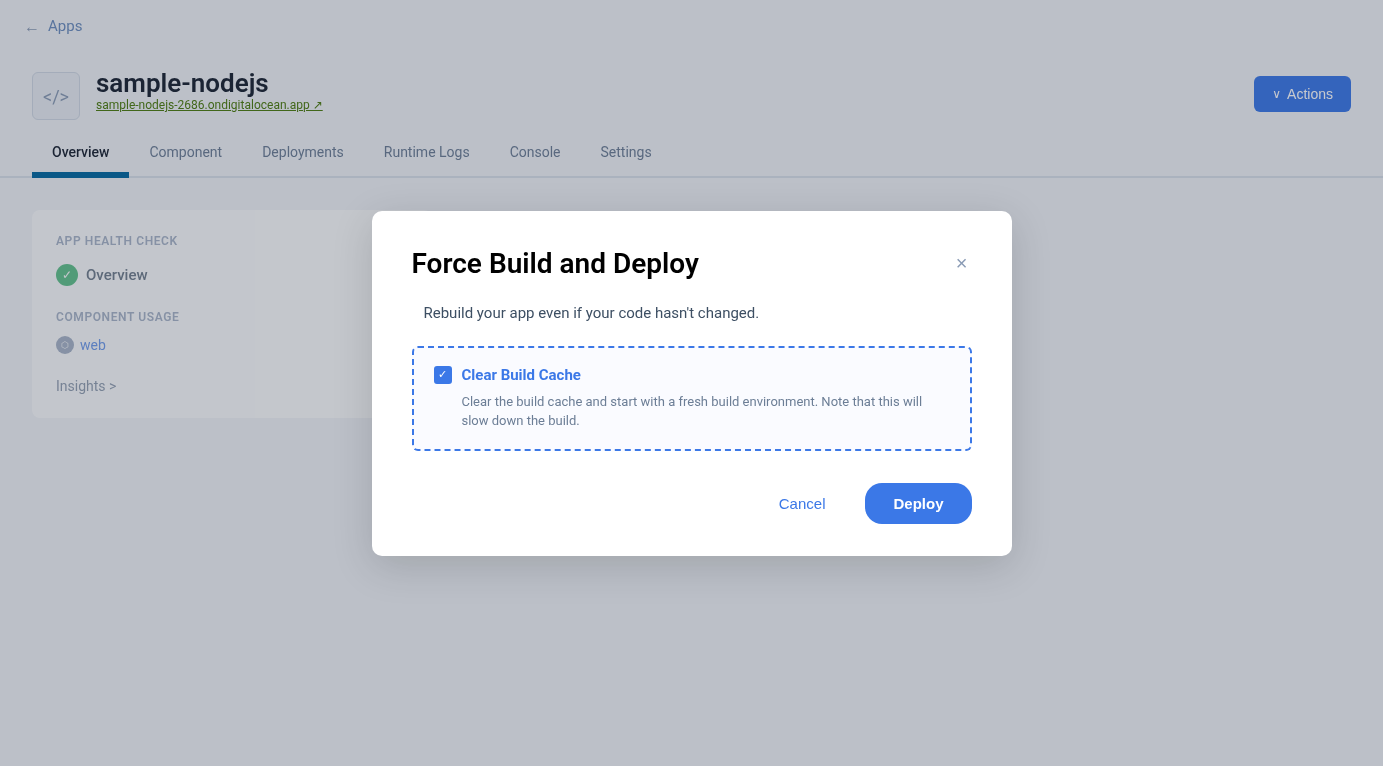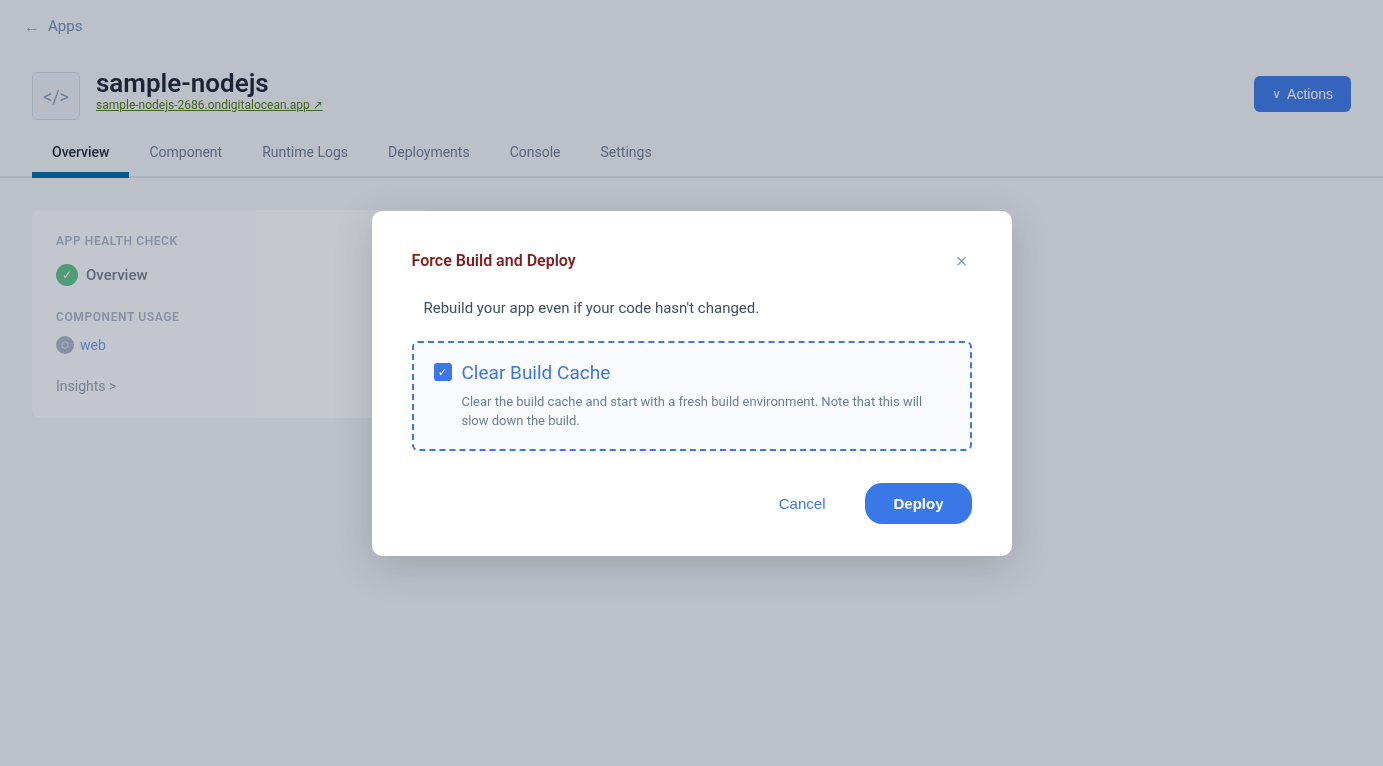--- a/index.html
+++ b/index.html
@@ -211,23 +211,23 @@
       box-shadow: 0 10px 40px rgba(0,0,0,0.15);
       position: relative;
     }
     .modal-header {
       display: flex;
       align-items: center;
       justify-content: space-between;
       margin-bottom: 24px;
     }
     .modal-title {
-      font-size: 16px;
-      font-weight: 600;
-      color: #7f1d1d;
+      font-size: 28px;
+      font-weight: 600;
+      color: #000000;
     }
     .modal-close {
       background: none;
       border: none;
       font-size: 20px;
       color: #8a9bb5;
       cursor: pointer;
       line-height: 1;
       padding: 4px;
     }
@@ -260,22 +260,22 @@
       border-radius: 3px;
       display: flex;
       align-items: center;
       justify-content: center;
       color: white;
       font-size: 11px;
       flex-shrink: 0;
       cursor: pointer;
     }
     .checkbox-label {
-      font-size: 19px;
-      font-weight: 400;
+      font-size: 15px;
+      font-weight: 700;
       color: #3b78e7;
     }
     .option-description {
       font-size: 13px;
       color: #6c7e96;
       line-height: 1.5;
       padding-left: 28px;
     }
 
     
@@ -327,22 +327,22 @@
   </div>
   <button class="actions-btn">
     <span class="chevron">∨</span>
     <span>Actions</span>
   </button>
 </div>
 
 <div class="tabs-bar">
   <div class="tab active">Overview</div>
   <div class="tab">Component</div>
+  <div class="tab">Deployments</div>
   <div class="tab">Runtime Logs</div>
-  <div class="tab">Deployments</div>
   <div class="tab">Console</div>
   <div class="tab">Settings</div>
 </div>
 
 <div class="main-content">
   <div class="bg-card">
     <div class="section-title">App Health Check</div>
     <div class="status-row">
       <div class="status-icon">✓</div>
       <span class="status-text">Overview</span>

